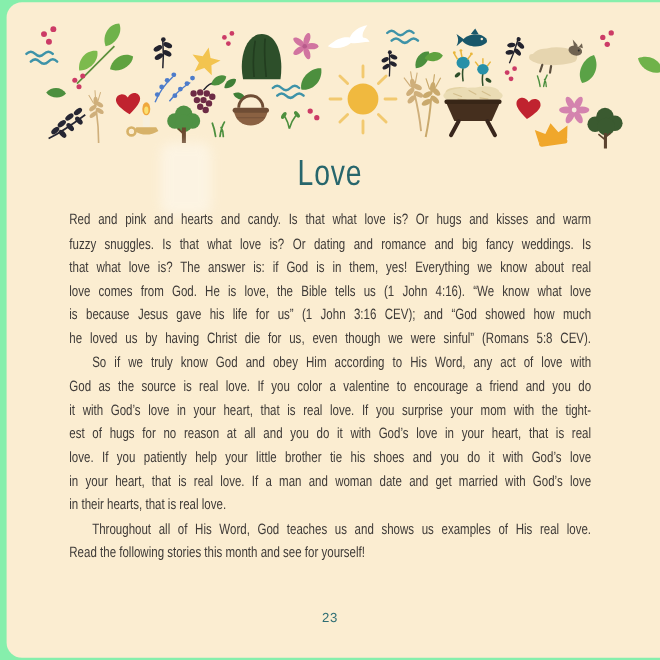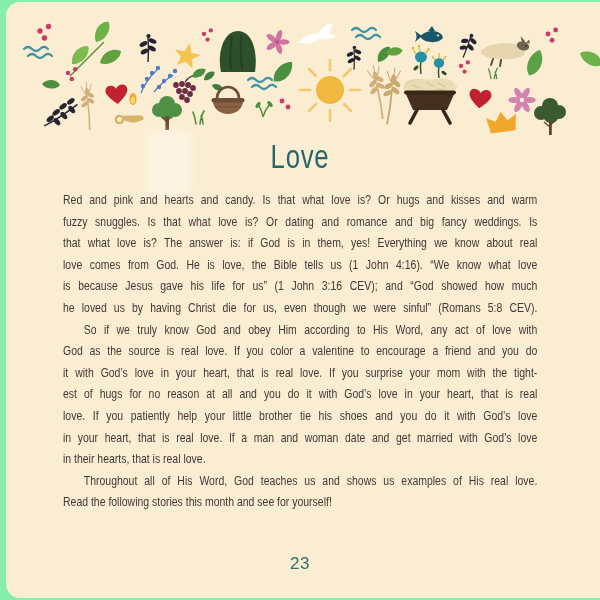--- a/index.html
+++ b/index.html
@@ -12,21 +12,21 @@
   .title{position:absolute;left:0;top:138px;width:600px;margin:0;text-align:center;
          font-size:33px;font-weight:400;letter-spacing:1px;color:#27666C;
          transform:scaleX(0.78);transform-origin:50% 50%;}
   .text-block{position:absolute;left:63px;top:189px;width:616px;
               transform:scaleX(0.77);transform-origin:0 0;
               font-size:13.6px;line-height:21.6px;color:#3E3A37;}
   .line{text-align:justify;text-align-last:justify;}
   .line.last{text-align-last:left;}
   .line.indent{padding-left:27px;}
   .pagenum{position:absolute;left:0;top:554px;width:600px;text-align:center;
-           font-size:17px;color:#2F6E74;letter-spacing:.5px;}
+           font-size:12px;color:#2F6E74;letter-spacing:.5px;}
 </style>
 </head>
 <body>
 
 <div class="stage">
   <div class="page-bg"></div>
 
   <svg class="deco" width="600" height="175" viewBox="0 0 600 175">
     <defs>
       <path id="wave" d="M0,0 Q4,-4 8,0 T16,0 T24,0"></path>

